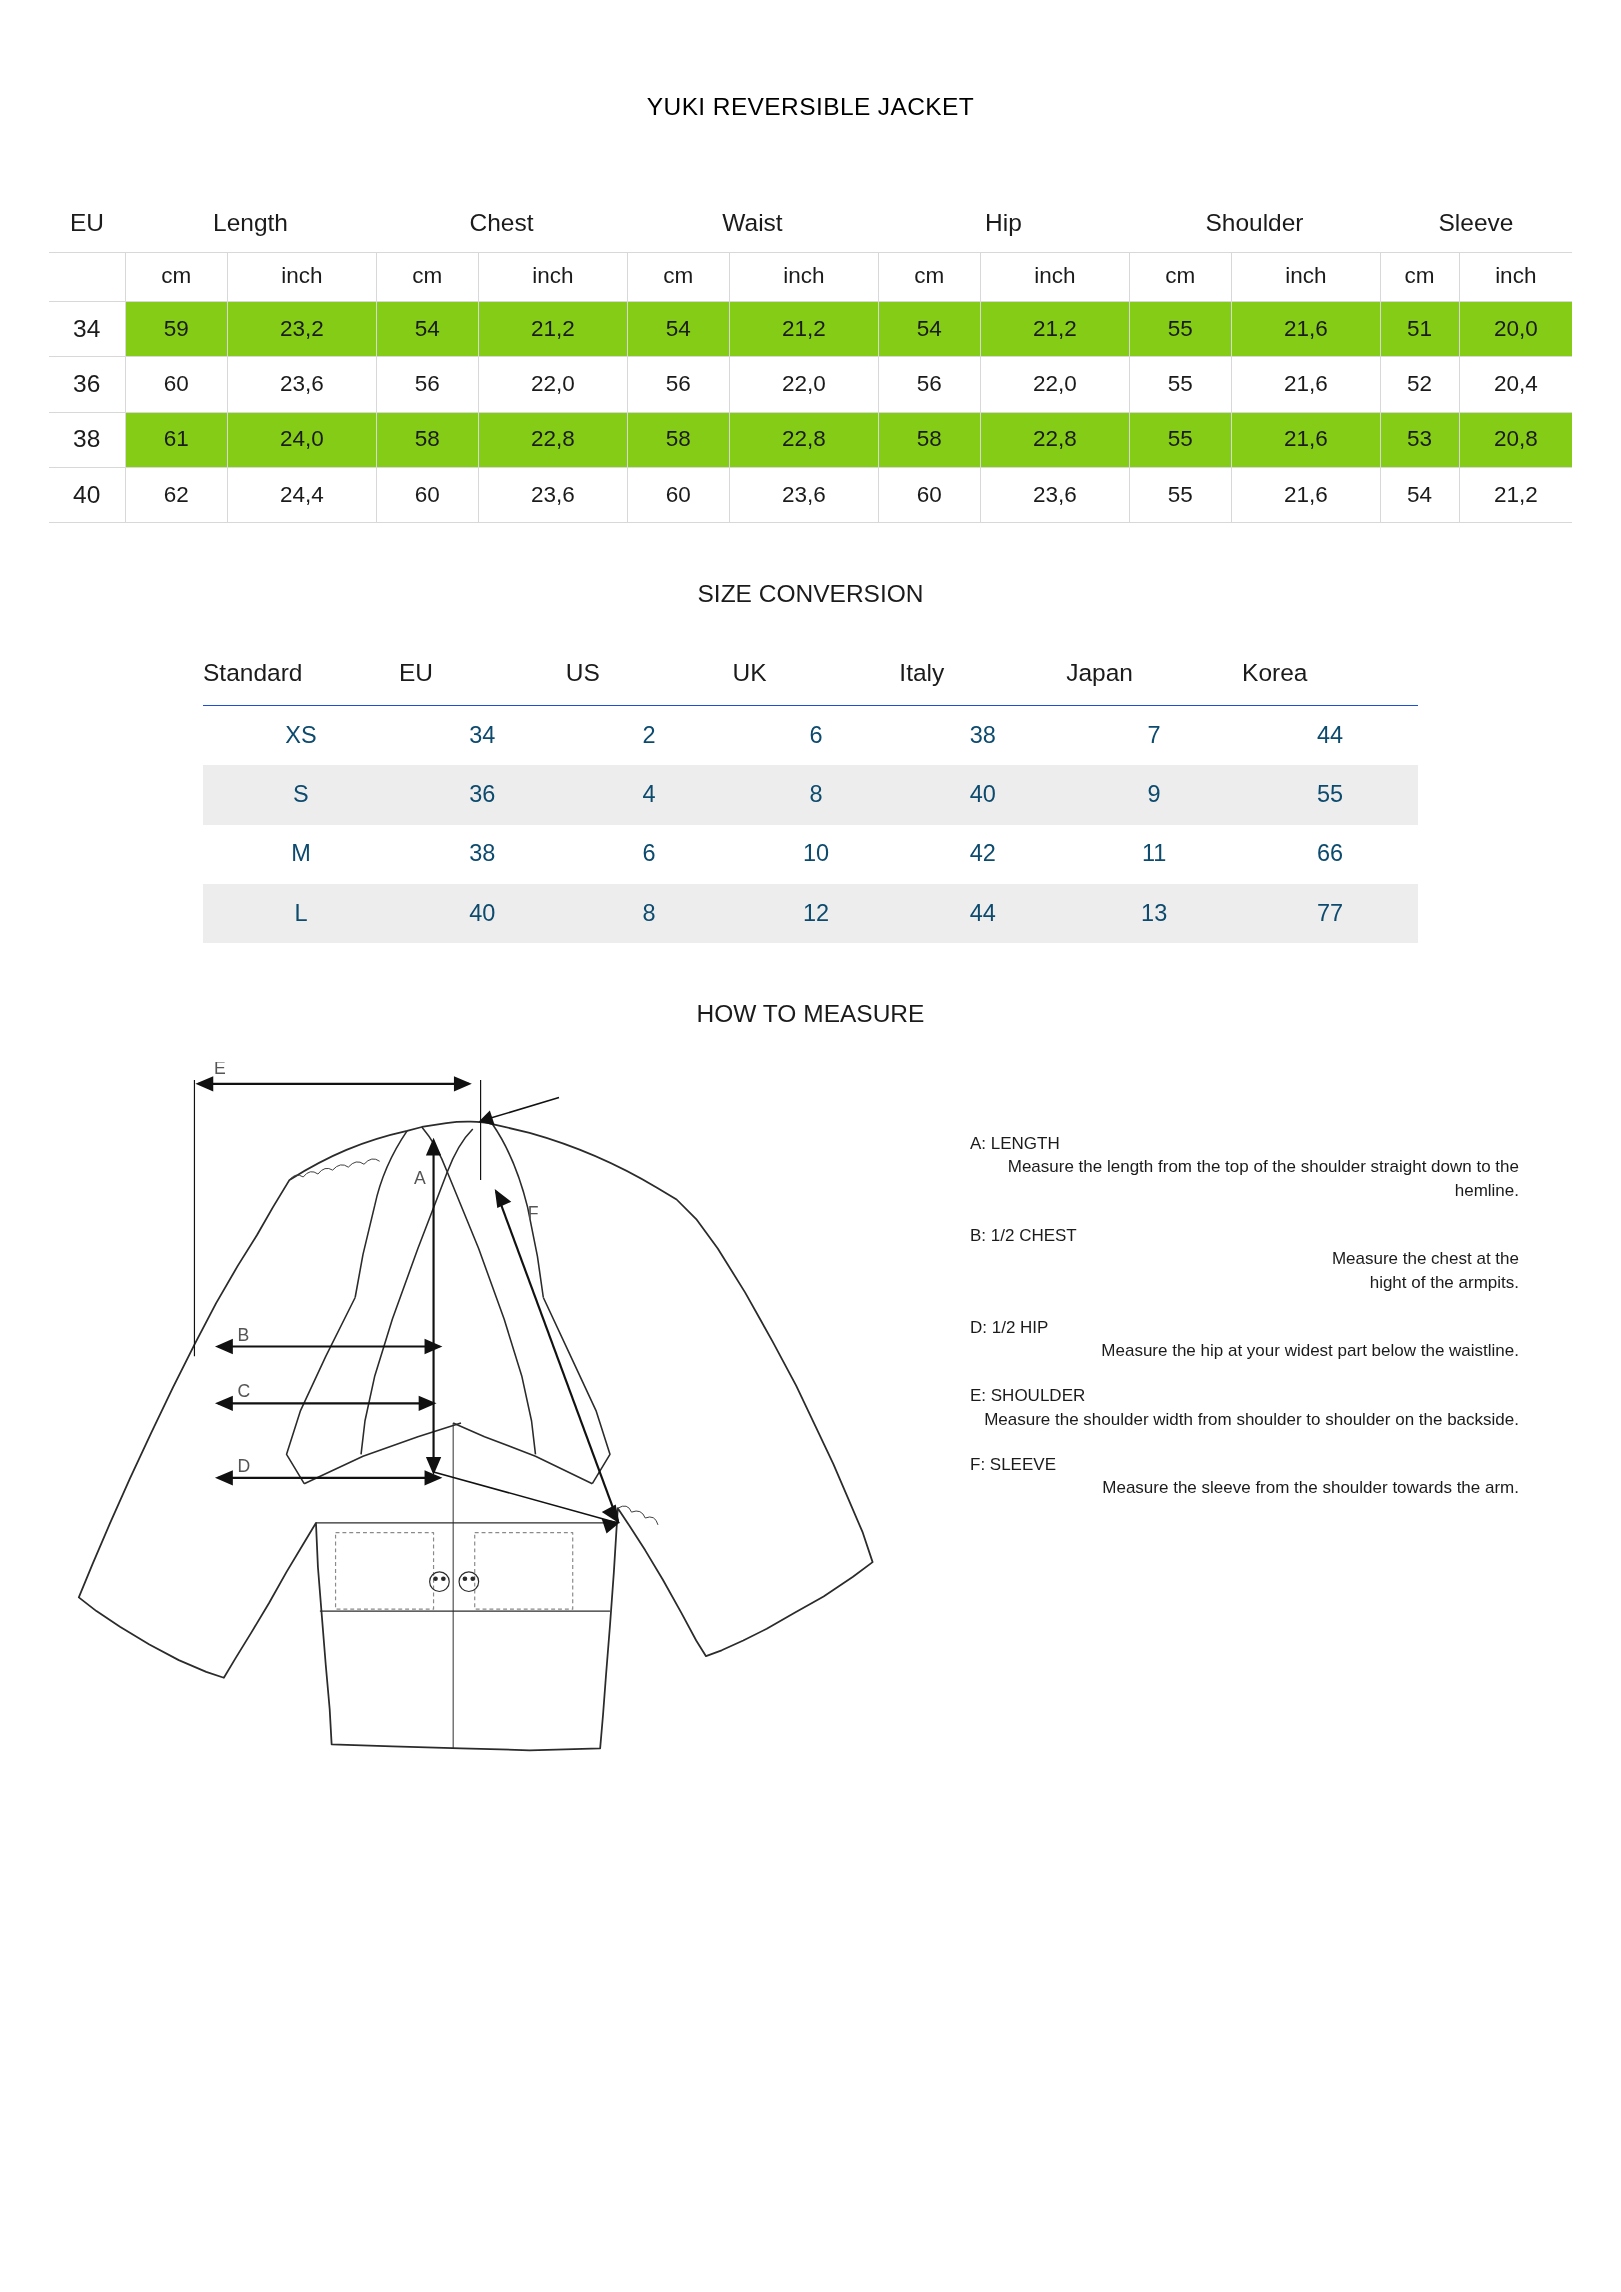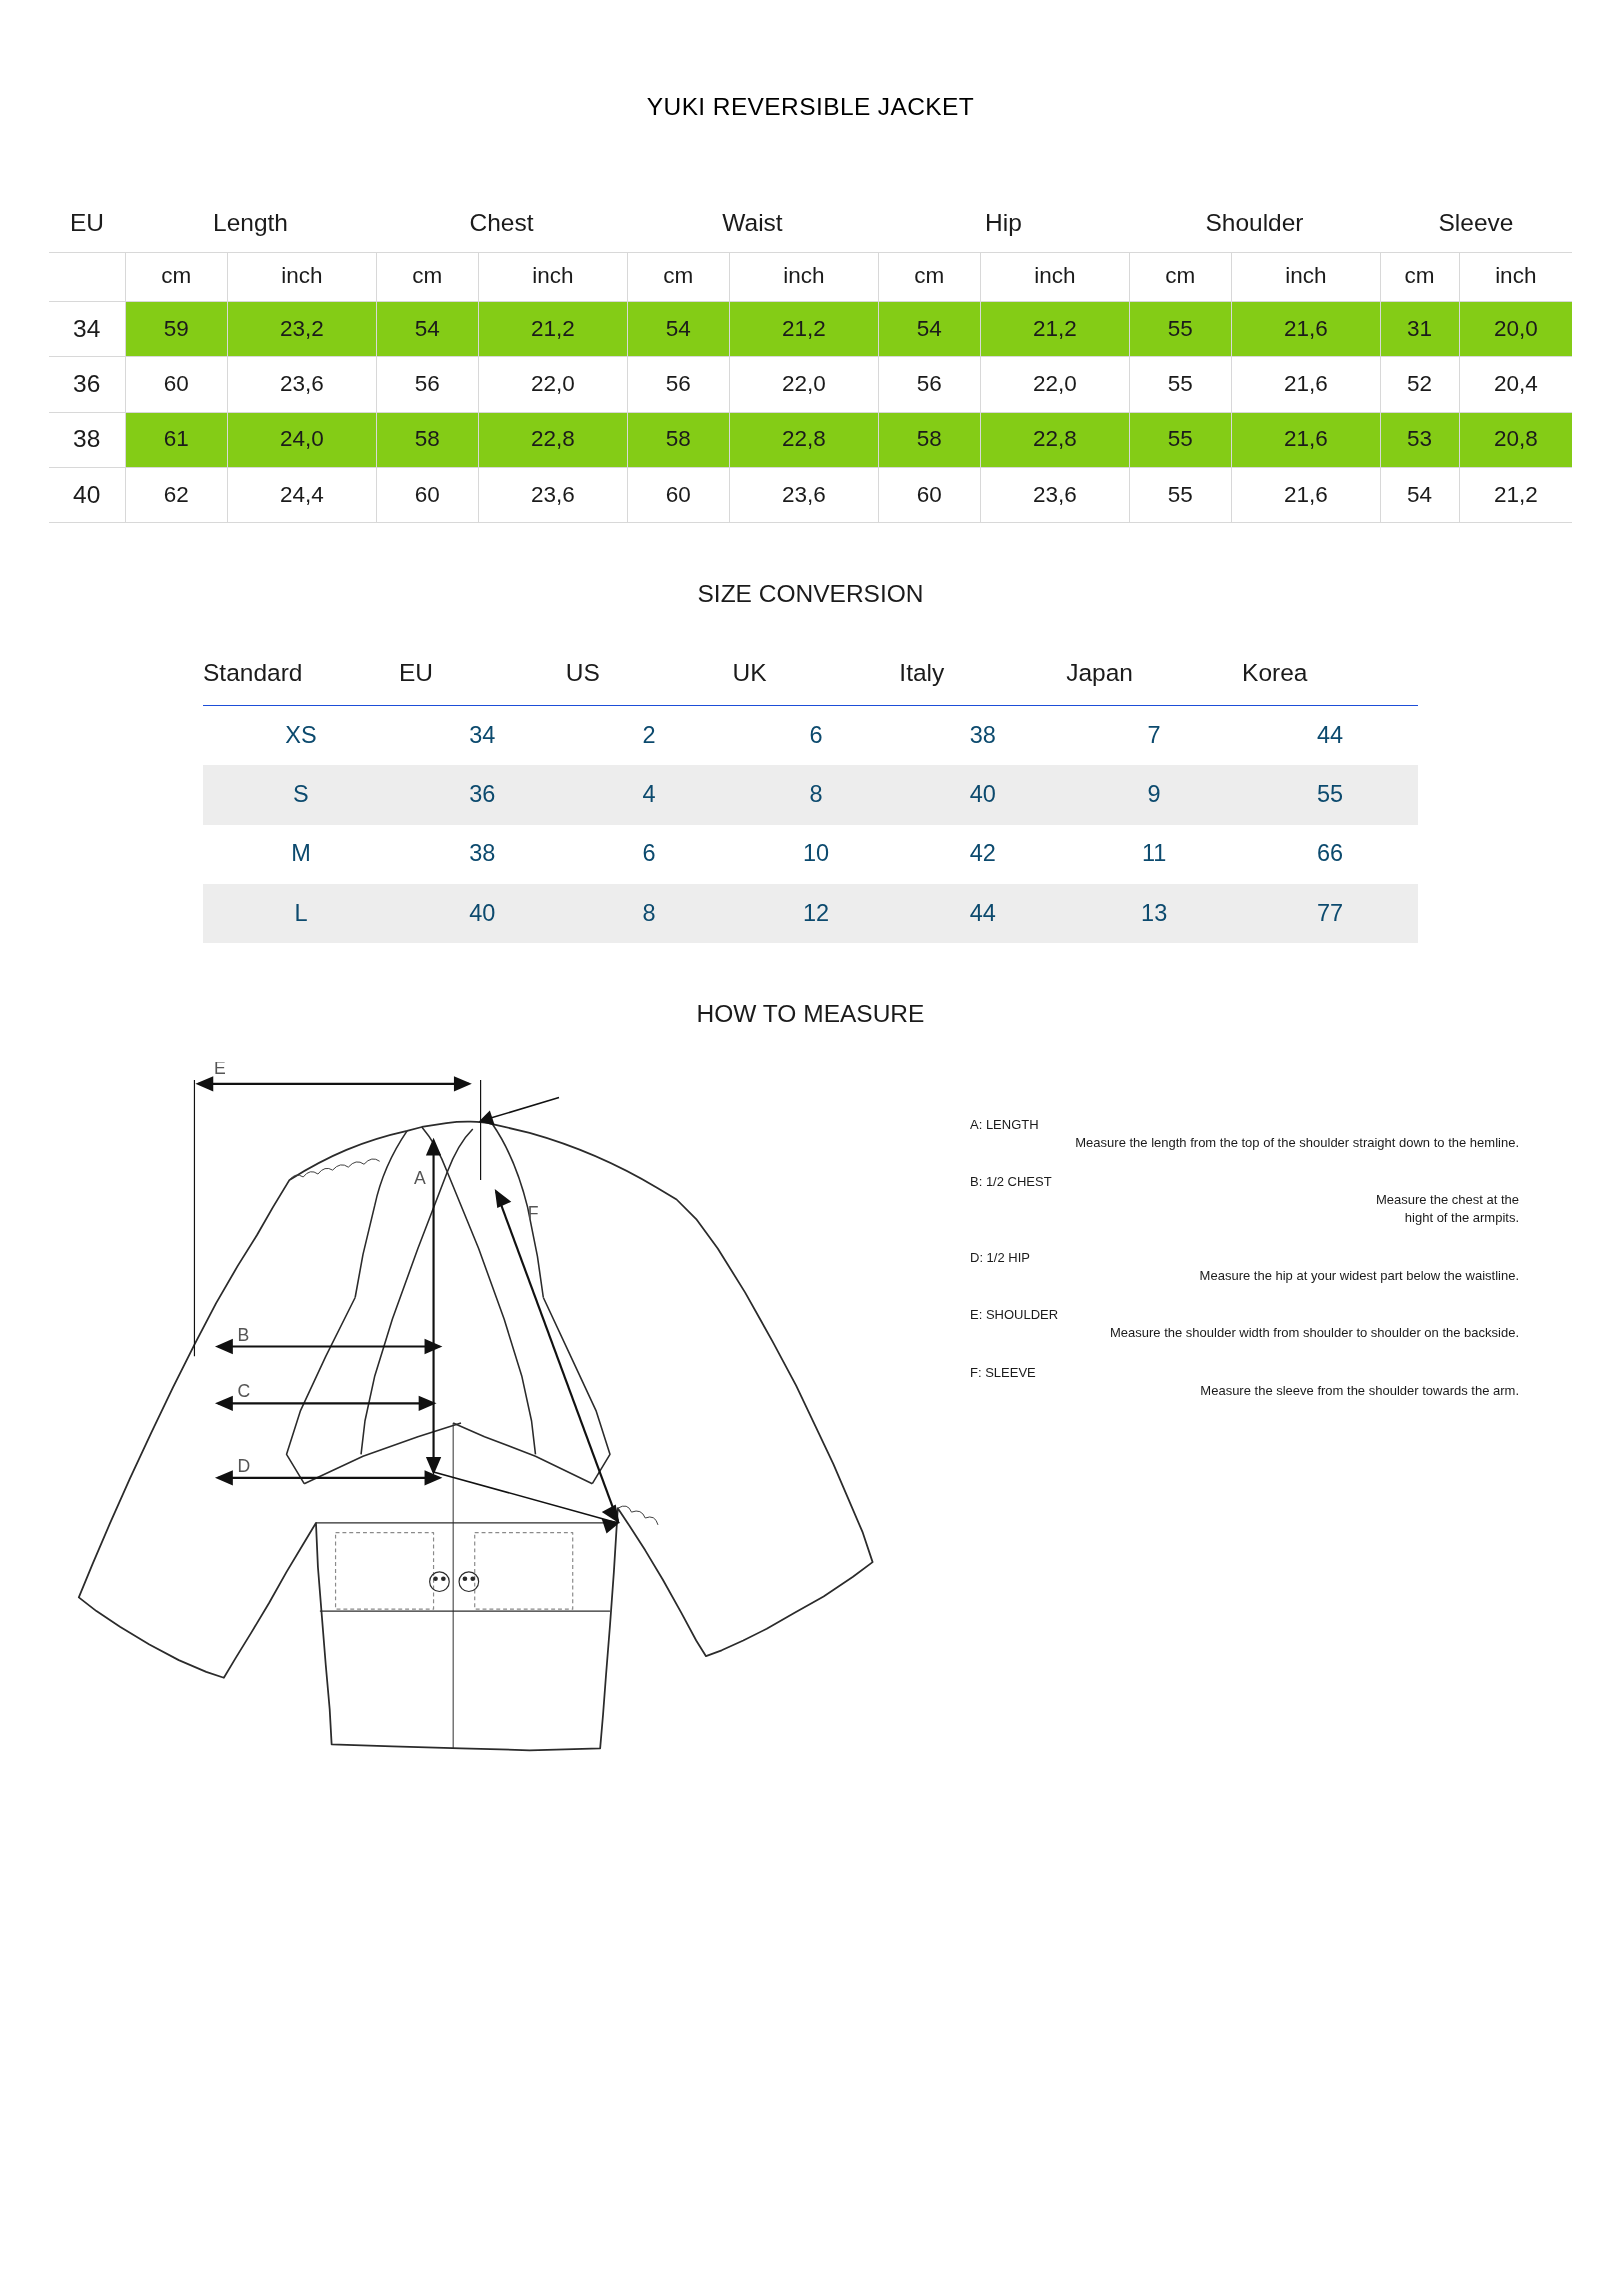--- a/index.html
+++ b/index.html
@@ -123,23 +123,23 @@
     height: 863px;
   }
   .jacket-svg {
     position: absolute;
     left: 69px;
     top: 9.8px;
   }
   .measure-text {
     position: absolute;
     left: 970px;
-    top: 64px;
+    top: 80px;
     width: 549px;
-    font-size: 13px;
+    font-size: 17px;
     line-height: 1.38;
     color: #1b1b1b;
   }
   .measure-block { margin-bottom: 21.6px; }
   .measure-block .m-head { display: block; }
   .measure-block .m-body { display: block; text-align: right; }
 </style>
 </head>
 <body>
 
@@ -181,21 +181,21 @@
           <td>59</td>
           <td>23,2</td>
           <td>54</td>
           <td>21,2</td>
           <td>54</td>
           <td>21,2</td>
           <td>54</td>
           <td>21,2</td>
           <td>55</td>
           <td>21,6</td>
-          <td>31</td>
+          <td>51</td>
           <td class="last-col">20,0</td>
         </tr>
         <tr>
           <td class="size-label">36</td>
           <td>60</td>
           <td>23,6</td>
           <td>56</td>
           <td>22,0</td>
           <td>56</td>
           <td>22,0</td>

